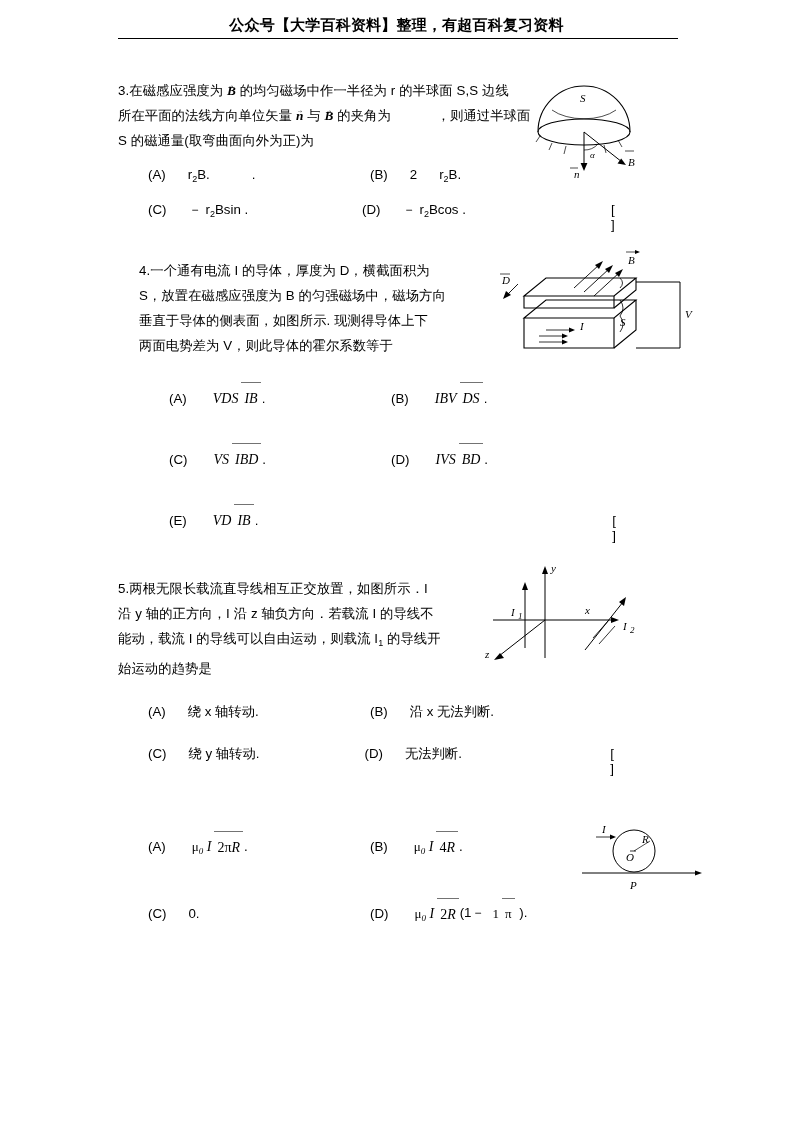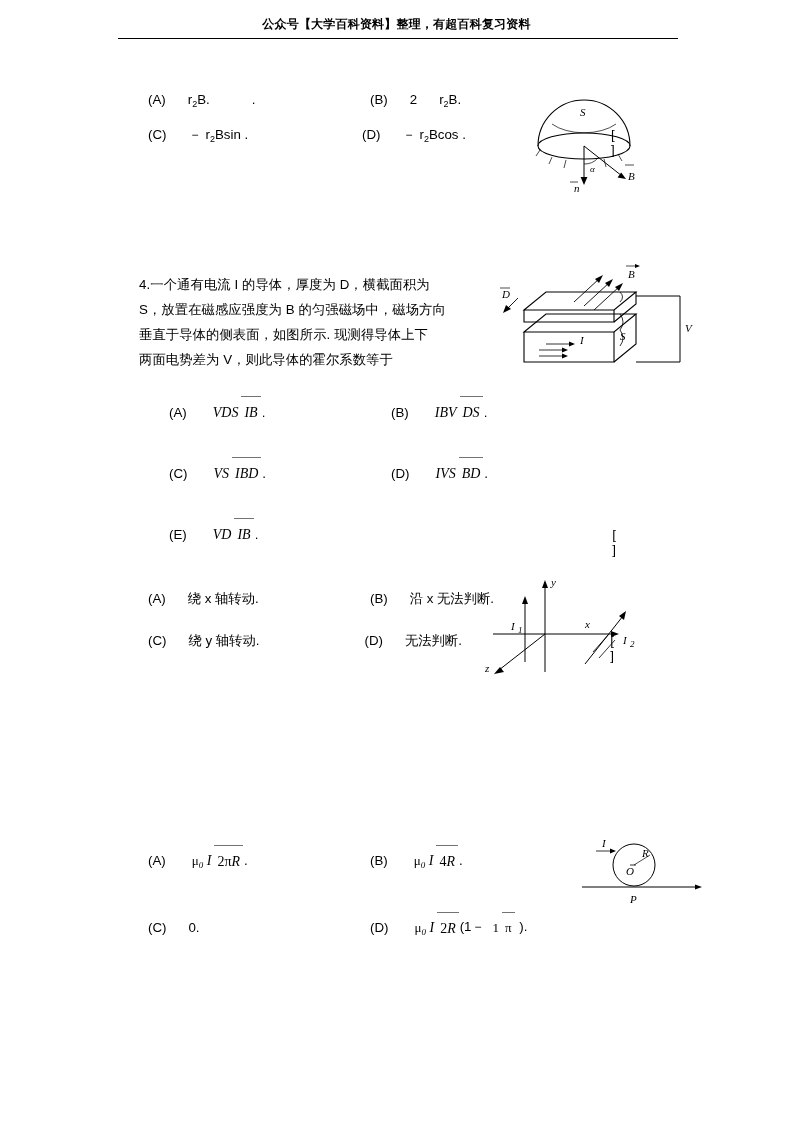--- a/index.html
+++ b/index.html
@@ -21,21 +21,21 @@
     height: 1122px;
     box-sizing: border-box;
   }
   .header-banner {
     position: absolute;
     top: 16px;
     left: 0;
     width: 793px;
     text-align: center;
     font-family: "Liberation Sans", sans-serif;
-    font-size: 12px;
+    font-size: 15px;
     font-weight: bold;
     color: #000;
     letter-spacing: 0.2px;
   }
   .header-rule {
     position: absolute;
     top: 38px;
     left: 118px;
     width: 560px;
     height: 1px;
@@ -130,20 +130,25 @@
 <body>
 
 <div class="page">
 
   <div class="header-banner">公众号【大学百科资料】整理，有超百科复习资料</div>
   <div class="header-rule"></div>
 
   <div class="content">
 
     <div class="qblock" style="height:170px;">
+      <div class="qtext narrow6" style="width:470px;">
+        <span>3.</span>在磁感应强度为 <span class="vecb">B</span> 的均匀磁场中作一半径为 r 的半球面 S,S 边线<br>
+        所在平面的法线方向单位矢量 <span class="vecb">n</span> 与 <span class="vecb">B</span> 的夹角为 <span class="gap-md"></span>，则通过半球面<br>
+        S 的磁通量(取弯曲面向外为正)为
+      </div>
 
       <div class="opts" style="margin-top:14px;">
         <div class="optrow">
           <div class="opt opt-a">
             <span class="lbl">(A)</span>
             <span>r<span class="sub">2</span>B.<span class="gap-md"></span>.</span>
           </div>
           <div class="opt opt-b">
             <span class="lbl">(B)</span>
             <span>2<span class="gap-sm"></span>r<span class="sub">2</span>B.</span>
@@ -290,20 +295,26 @@
           <path d="M142,34 L186,34 L186,100 L142,100" fill="none" stroke="#000" stroke-width="1"></path>
           <text class="sv-txt" x="191" y="70">V</text>
 
           <path d="M126,52 q6,8 0,16 q6,8 0,16" fill="none" stroke="#000" stroke-width="0.8"></path>
           <path d="M126,30 q5,5 0,10" fill="none" stroke="#000" stroke-width="0.8"></path>
         </svg>
       </div>
     </div>
 
     <div class="qblock" style="height:225px; margin-top:28px;">
+      <div class="qtext narrow5">
+        <span>5.</span>两根无限长载流直导线相互正交放置，如图所示．I<br>
+        沿 y 轴的正方向，I 沿 z 轴负方向．若载流 I 的导线不<br>
+        能动，载流 I 的导线可以自由运动，则载流 I<span class="sub">1</span> 的导线开<br>
+        始运动的趋势是
+      </div>
 
       <div class="opts" style="margin-top:22px;">
         <div class="optrow" style="margin-bottom:22px;">
           <div class="opt opt-a">
             <span class="lbl">(A)</span>
             <span>绕 x 轴转动.</span>
           </div>
           <div class="opt opt-b">
             <span class="lbl">(B)</span>
             <span>沿 x 无法判断.</span>

